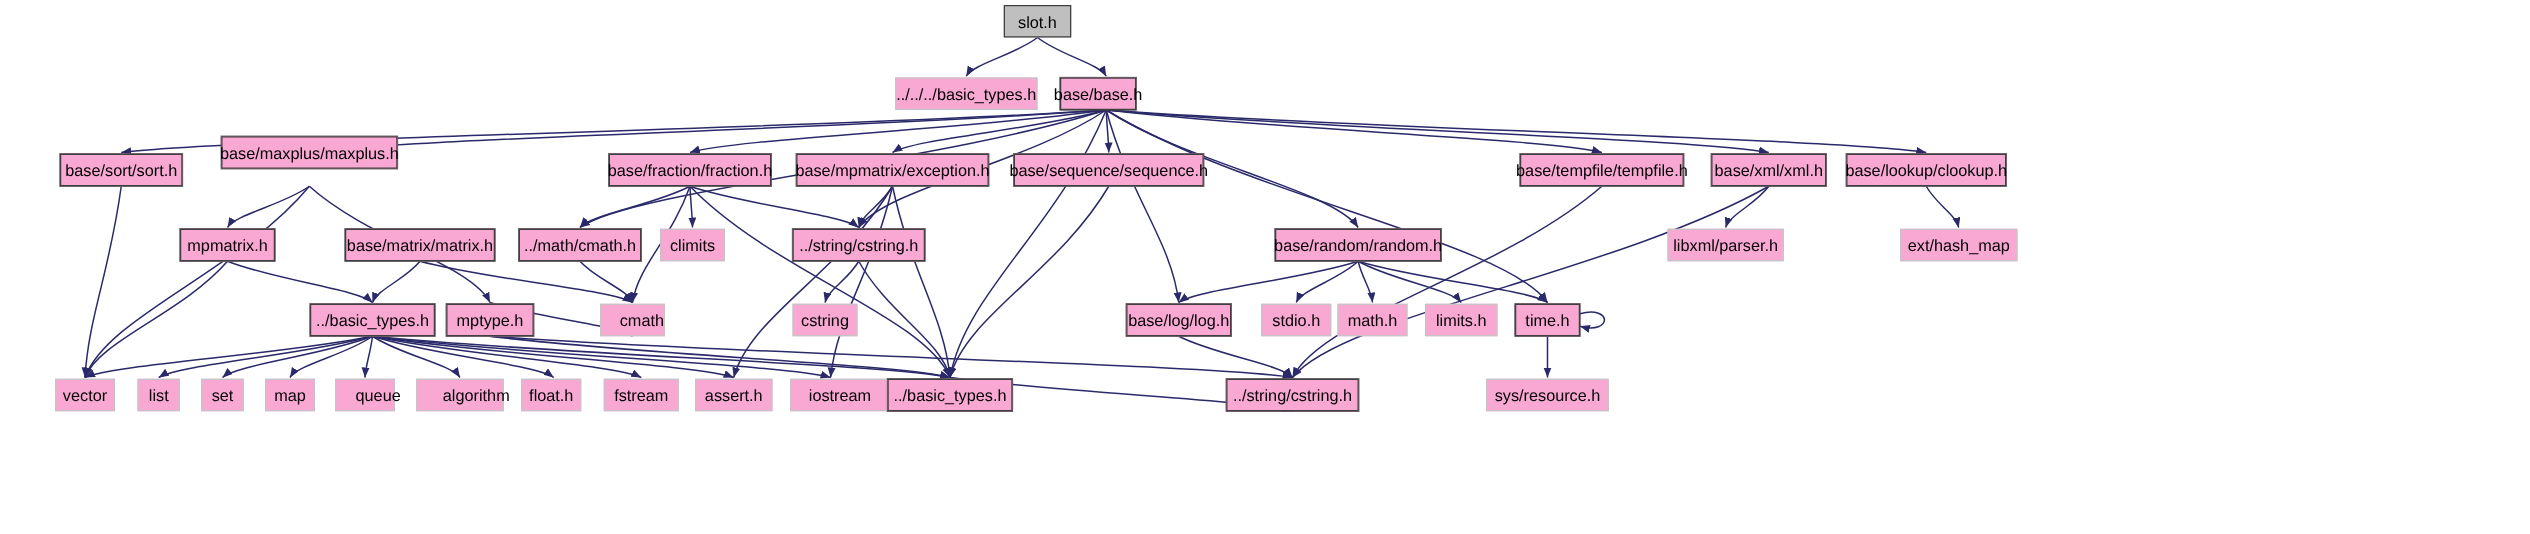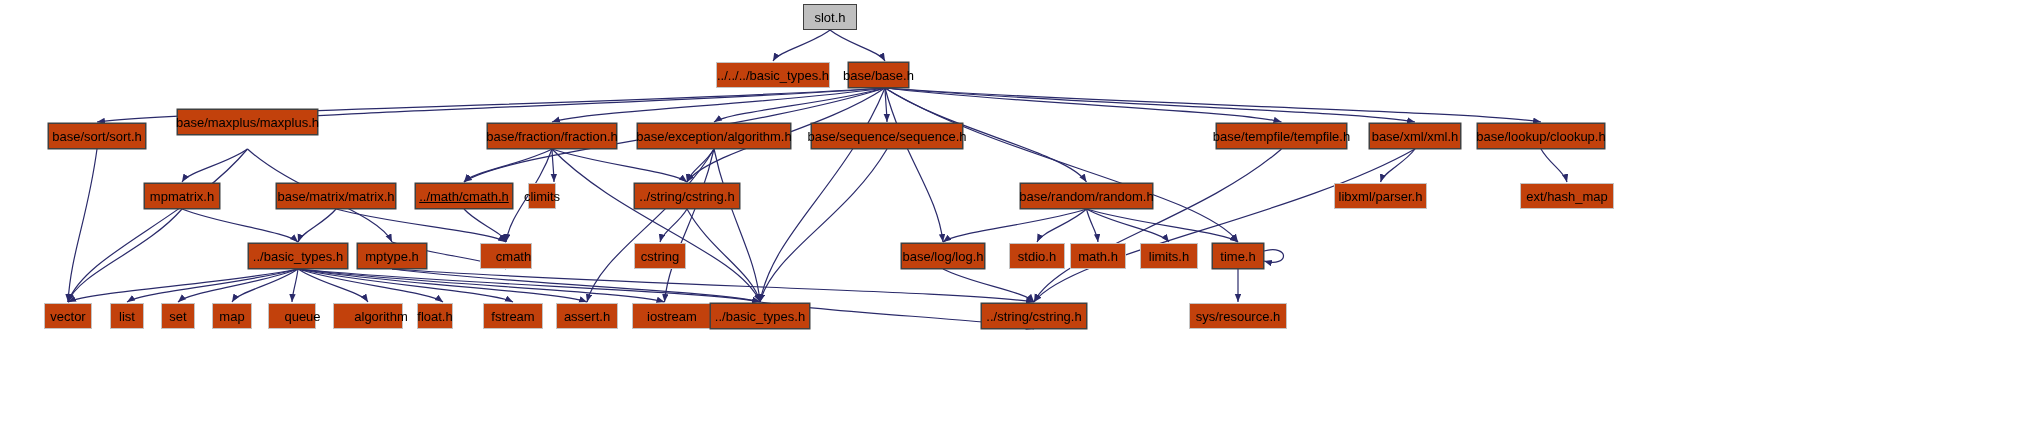--- a/index.html
+++ b/index.html
@@ -16,21 +16,21 @@
   .node{
     position:absolute;
     box-sizing:border-box;
     display:flex;
     align-items:center;
     justify-content:center;
     height:26px;
     font-size:13px;
     line-height:1;
     color:#000000;
-    background:#c2410c;
+    background:#f9a8d4;
     border:1px solid #000000;
     white-space:nowrap;
     padding:0 6px;
   }
   .node.solid{border:1px solid #404040;box-shadow:0 0 0 0.5px #404040;}
   .node.faint{border:1px solid #c4c4c4;}
   .node.root{background:#bfbfbf;border:1px solid #404040;}
 </style>
 </head>
 <body>
@@ -109,49 +109,49 @@
         <path d="M720,302 C807.68,314.15 966.6,320.36 994,329" marker-end="url(#ah)"></path>
       </g>
   </svg>
   <div id="node-layer">
       <div class="node root" style="left: 763px; top: 4px; width: 54px;">slot.h</div>
       <div class="node faint" style="left: 676px; top: 62px; width: 114px;">../../../basic_types.h</div>
       <div class="node solid" style="left: 808px; top: 62px; width: 61px;">base/base.h</div>
       <div class="node solid" style="left: 8px; top: 123px; width: 98px;">base/sort/sort.h</div>
       <div class="node solid" style="left: 137px; top: 109px; width: 141px;">base/maxplus/maxplus.h</div>
       <div class="node solid" style="left: 447px; top: 123px; width: 130px;">base/fraction/fraction.h</div>
-      <div class="node solid" style="left: 597px; top: 123px; width: 154px;">base/exception/algorithm.h</div>
+      <div class="node solid" style="left: 597px; top: 123px; width: 154px;">base/mpmatrix/exception.h</div>
       <div class="node solid" style="left: 771px; top: 123px; width: 152px;">base/sequence/sequence.h</div>
       <div class="node solid" style="left: 1176px; top: 123px; width: 131px;">base/tempfile/tempfile.h</div>
       <div class="node solid" style="left: 1329px; top: 123px; width: 92px;">base/xml/xml.h</div>
       <div class="node solid" style="left: 1437px; top: 123px; width: 128px;">base/lookup/clookup.h</div>
       <div class="node solid" style="left: 104px; top: 183px; width: 76px;">mpmatrix.h</div>
       <div class="node solid" style="left: 236px; top: 183px; width: 120px;">base/matrix/matrix.h</div>
-      <div class="node solid" style="left: 375px; top: 183px; width: 98px; text-decoration: underline;">../math/cmath.h</div>
-      <div class="node faint" style="left: 488px; top: 183px; width: 28px;">climits</div>
+      <div class="node solid" style="left: 375px; top: 183px; width: 98px;">../math/cmath.h</div>
+      <div class="node faint" style="left: 488px; top: 183px; width: 52px;">climits</div>
       <div class="node solid" style="left: 594px; top: 183px; width: 106px;">../string/cstring.h</div>
       <div class="node solid" style="left: 980px; top: 183px; width: 133px;">base/random/random.h</div>
       <div class="node faint" style="left: 1294px; top: 183px; width: 93px;">libxml/parser.h</div>
       <div class="node faint" style="left: 1480px; top: 183px; width: 94px;">ext/hash_map</div>
       <div class="node solid" style="left: 208px; top: 243px; width: 100px;">../basic_types.h</div>
       <div class="node solid" style="left: 317px; top: 243px; width: 70px;">mptype.h</div>
       <div class="node faint" style="left: 440px; top: 243px; width: 52px; padding-left: 21px;">cmath</div>
       <div class="node faint" style="left: 594px; top: 243px; width: 52px;">cstring</div>
       <div class="node solid" style="left: 861px; top: 243px; width: 84px;">base/log/log.h</div>
       <div class="node faint" style="left: 969px; top: 243px; width: 56px;">stdio.h</div>
       <div class="node faint" style="left: 1030px; top: 243px; width: 56px;">math.h</div>
       <div class="node faint" style="left: 1100px; top: 243px; width: 58px;">limits.h</div>
       <div class="node solid" style="left: 1172px; top: 243px; width: 52px;">time.h</div>
       <div class="node faint" style="left: 4px; top: 303px; width: 48px;">vector</div>
       <div class="node faint" style="left: 70px; top: 303px; width: 34px;">list</div>
       <div class="node faint" style="left: 121px; top: 303px; width: 34px;">set</div>
       <div class="node faint" style="left: 172px; top: 303px; width: 40px;">map</div>
       <div class="node faint" style="left: 228px; top: 303px; width: 48px; padding-left: 27px;">queue</div>
       <div class="node faint" style="left: 293px; top: 303px; width: 70px; padding-left: 32px;">algorithm</div>
-      <div class="node faint" style="left: 377px; top: 303px; width: 36px;">float.h</div>
+      <div class="node faint" style="left: 377px; top: 303px; width: 48px;">float.h</div>
       <div class="node faint" style="left: 443px; top: 303px; width: 60px;">fstream</div>
       <div class="node faint" style="left: 516px; top: 303px; width: 62px;">assert.h</div>
       <div class="node faint" style="left: 592px; top: 303px; width: 80px;">iostream</div>
       <div class="node solid" style="left: 670px; top: 303px; width: 100px;">../basic_types.h</div>
       <div class="node solid" style="left: 941px; top: 303px; width: 106px;">../string/cstring.h</div>
       <div class="node faint" style="left: 1149px; top: 303px; width: 98px;">sys/resource.h</div>
     </div>
 </div>
 
 </body></html>

